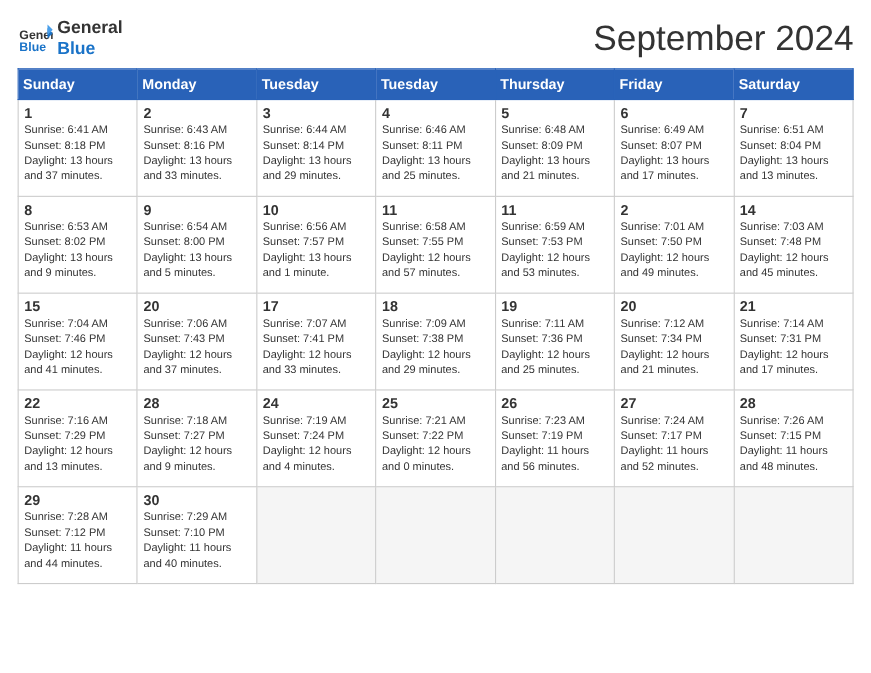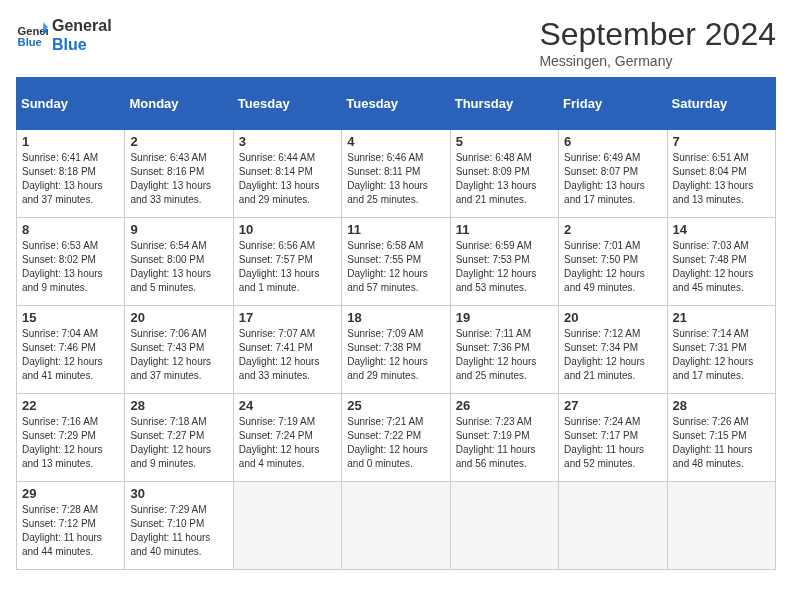--- a/index.html
+++ b/index.html
@@ -40,21 +40,21 @@
     table {
       width: 100%;
       border-collapse: collapse;
       table-layout: fixed;
     }
     th {
       background: #2962b8;
       color: #fff;
       font-size: 13px;
       font-weight: bold;
-      padding: 18px 4px;
+      padding: 6px 4px;
       text-align: left;
       border: 1px solid #2962b8;
     }
     td {
       border: 1px solid #ccc;
       vertical-align: top;
       padding: 4px 5px;
       font-size: 10.5px;
       color: #333;
       height: 88px;
@@ -86,21 +86,20 @@
       <polygon points="34,8 40,14 34,20" fill="#1a73c8"></polygon>
       <polygon points="34,4 40,10 34,16" fill="#4a9fea"></polygon>
     </svg>
     <div style="display:flex;flex-direction:column;line-height:1.2;">
       <span style="font-size:16px;font-weight:bold;color:#333;">General</span>
       <span style="font-size:16px;font-weight:bold;color:#1a73c8;">Blue</span>
     </div>
   </div>
   <div class="title-block">
     <div class="month-title">September 2024</div>
-    <div class="location-subtitle">Messingen, Germany</div>
   </div>
 </div>
 
 <table>
   <thead>
     <tr>
       <th>Sunday</th>
       <th>Monday</th>
       <th>Tuesday</th>
       <th>Tuesday</th>

